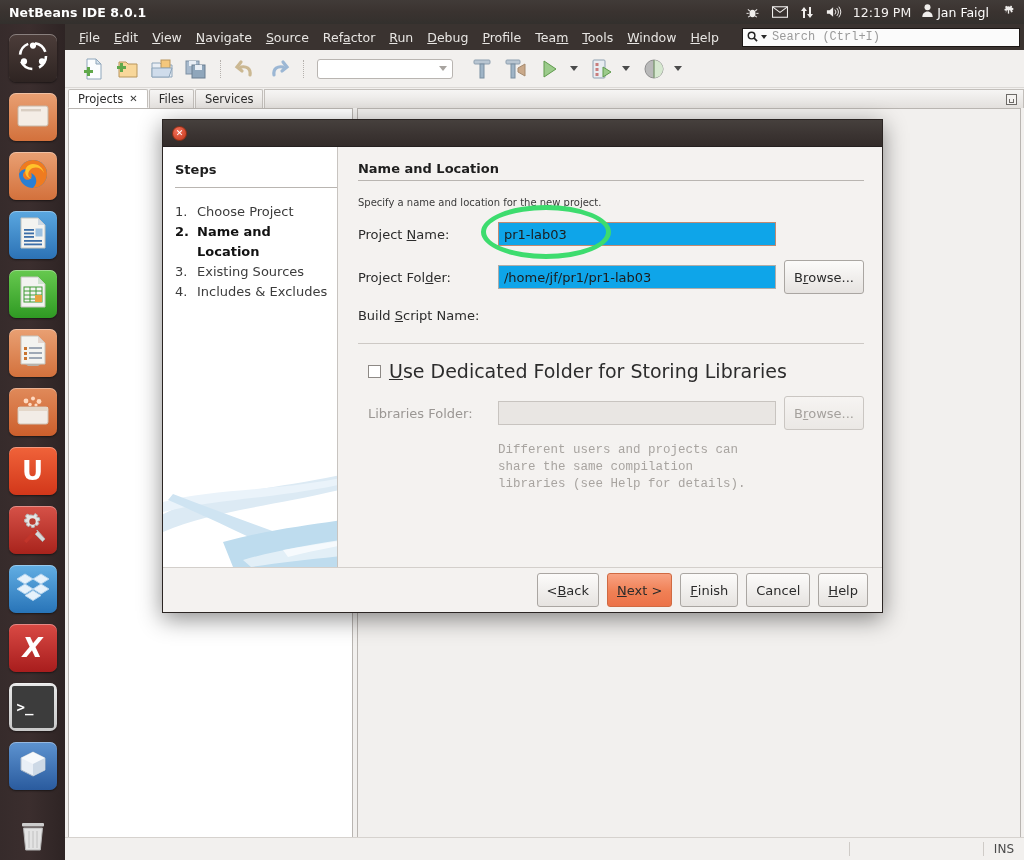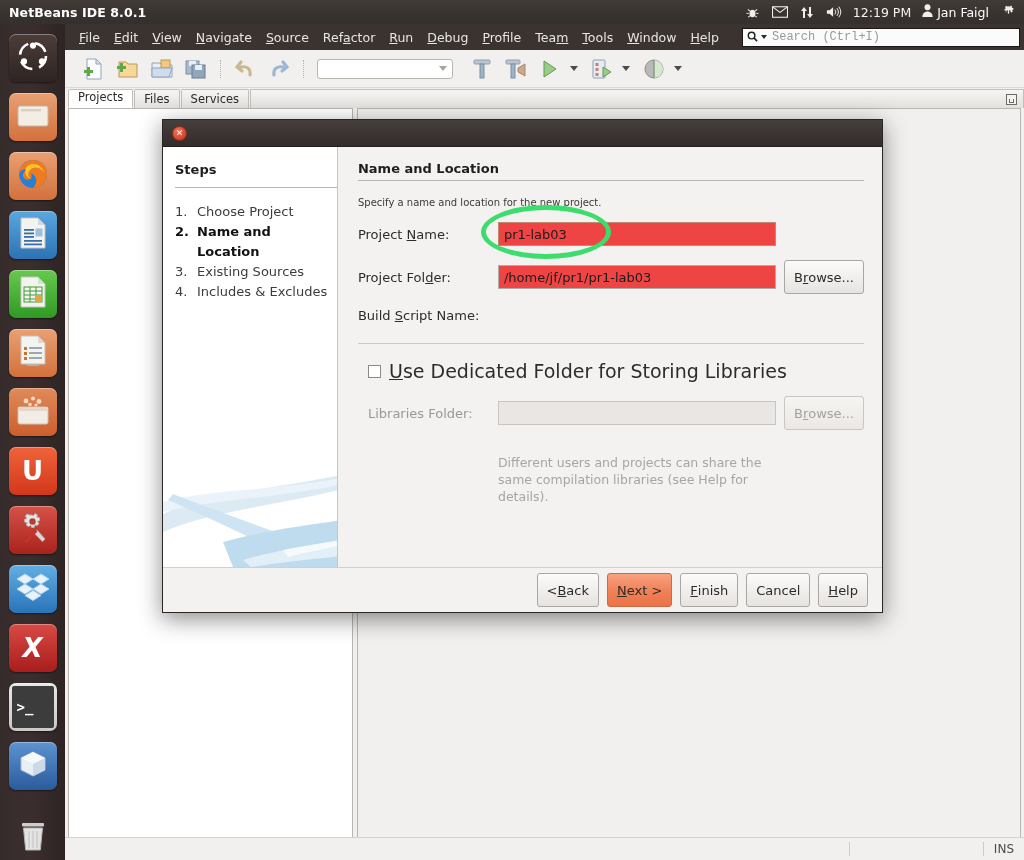--- a/index.html
+++ b/index.html
@@ -87,21 +87,21 @@
 
   
   .tabstrip { position: relative; height: 20px; margin: 0; padding-left: 3px; display: flex; align-items: flex-end; }
   .tab {
     height: 19px; padding: 0 9px; font-size: 11.5px; color: #2b2b2b;
     display: flex; align-items: center; gap: 6px;
     background: linear-gradient(to bottom, #f6f5f4, #e3e0dd);
     border: 1px solid #c2beba; border-bottom: none;
     border-radius: 2px 2px 0 0; margin-right: 1px;
   }
-  .tab.active { background: #ffffff; border-bottom: 1px solid #ffffff; flex-direction: column; }
+  .tab.active { background: #ffffff; border-bottom: 1px solid #ffffff; }
   .tab .x { font-size: 10px; font-weight: bold; color: #3b3b3b; }
   .tabpad { flex: 1; height: 19px; background: linear-gradient(to bottom, #f6f5f4, #e3e0dd);
     border: 1px solid #c2beba; border-bottom: none; display: flex; align-items: center; justify-content: flex-end; padding-right: 6px; }
   .minbox { width: 11px; height: 11px; border: 1px solid #6d6a67; background: #f4f2f0; position: relative; }
   .minbox:after { content:""; position:absolute; left:2px; right:2px; bottom:1px; height:3px; border:1px solid #6d6a67; border-top:none;}
 
   
   .panels { position: relative; height: 735px; display: flex; padding: 0 3px; }
   .left-panel { width: 285px; background: #ffffff; border: 1px solid #b9b5b1; }
   .vsplit { width: 4px; }
@@ -152,21 +152,21 @@
   .steps-art { position: absolute; left: 0; bottom: 0; width: 197px; height: 105px; overflow: hidden; }
 
   .dlg-main { flex: 1; padding: 14px 18px 0 20px; position: relative; }
   .main-title { font-size: 13px; font-weight: bold; color: #1e1e1e; padding-bottom: 4px; border-bottom: 1px solid #b9b5b1; }
   .main-desc { margin-top: 16px; font-size: 10px; color: #3a3a3a; }
 
   .frow { display: flex; align-items: center; margin-top: 14px; }
   .flabel { width: 140px; font-size: 13px; color: #2c2c2c; }
   .flabel u { text-decoration: underline; }
   .ftext {
-    width: 278px; height: 24px; background: #ef4444;
+    width: 278px; height: 24px; background: #0ea5e9;
     border: 1px solid #b0aca8; padding: 0 5px;
     font-family: "DejaVu Sans", "Liberation Sans", sans-serif;
     font-size: 13px; color: #1c1c1c; outline: none;
   }
   .ftext.focused { border: 1px solid #c08a72; }
   .ftext.disabled { background: #e9e6e3; border: 1px solid #c8c4c0; color: #9a9a9a; }
   .btn {
     height: 25px; padding: 16px 9px;
     background: linear-gradient(to bottom, #fcfbfa, #e6e3e0);
     border: 1px solid #aaa6a2; border-radius: 3px;
@@ -183,21 +183,21 @@
 
   .hr-sep { margin-top: 20px; border-top: 1px solid #cdc9c5; }
 
   .cbrow { display: flex; align-items: center; gap: 8px; margin-top: 16px; padding-left: 10px; }
   .cbox { width: 13px; height: 13px; background: #ffffff; border: 1px solid #8d8985; }
   .cblabel { font-size: 19px; color: #2c2c2c; }
   .cblabel u { text-decoration: underline; }
 
   .libfolder-row { display: flex; align-items: center; margin-top: 14px; padding-left: 10px; }
   .libfolder-row .flabel { width: 130px; color: #9b9794; }
-  .libhint { margin-left: 140px; margin-top: 24px; width: 270px; font-size: 12.5px; color: #a8a4a0; line-height: 17px; }
+  .libhint { margin-left: 140px; margin-top: 12px; width: 270px; font-size: 12.5px; color: #a8a4a0; line-height: 17px; font-family: Liberation Mono, monospace; }
 
   .dlg-footer {
     flex: none; height: 45px; background: #f4f2f0;
     border-top: 1px solid #d3cfcb;
     display: flex; align-items: center; justify-content: flex-end;
     gap: 8px; padding-right: 14px;
   }
 
   
   .annot-ellipse {

